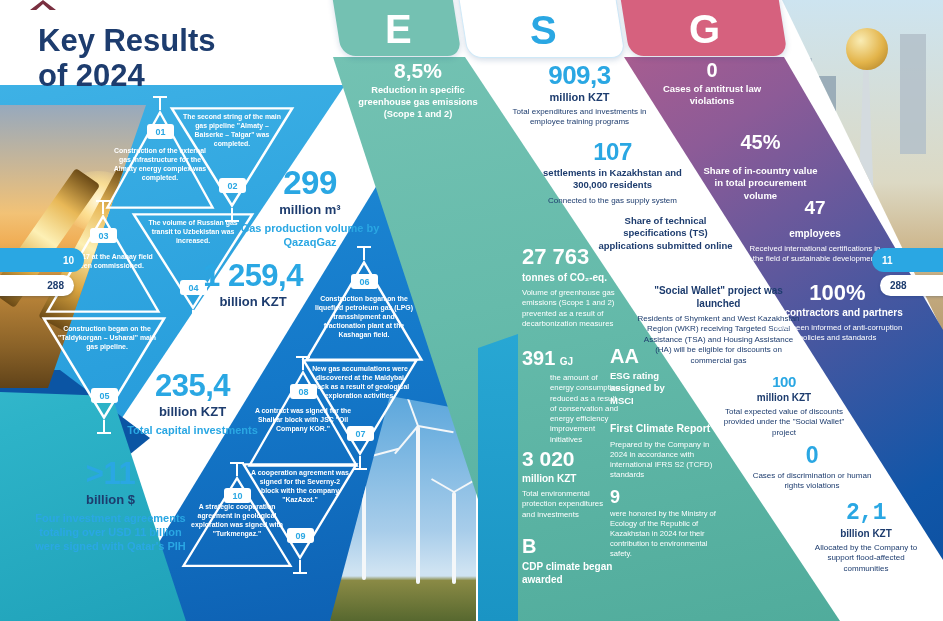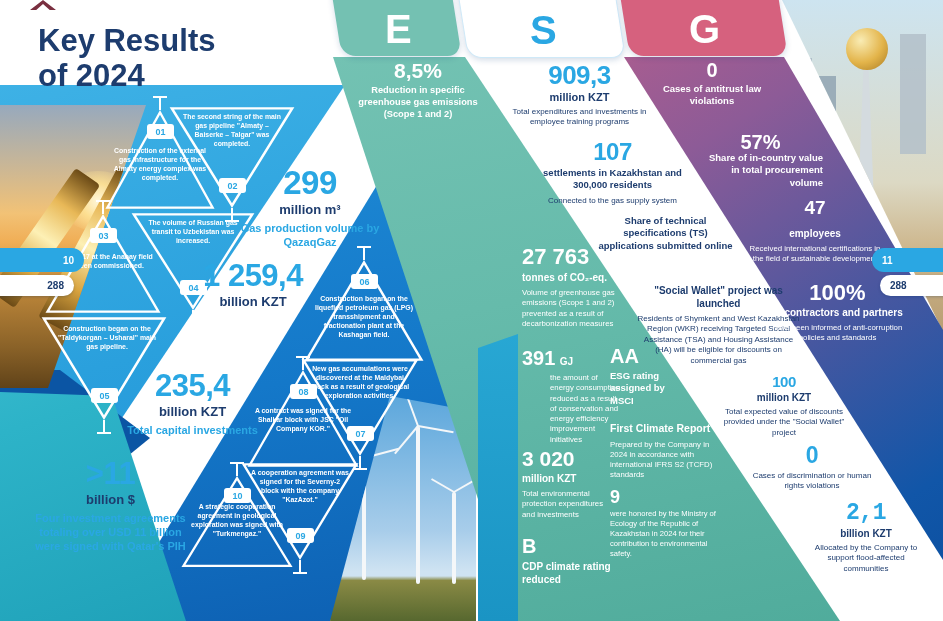--- a/index.html
+++ b/index.html
@@ -251,21 +251,21 @@
     <div class="wb" style="font-size:10.5px;">First Climate Report</div>
     <div class="wr" style="font-size:7.8px;margin-top:4px;">Prepared by the Company in 2024 in accordance with international IFRS S2 (TCFD) standards</div>
   </div>
   <div class="stat left-al" style="left:522px;top:448px;width:95px;">
     <div class="wv" style="font-size:21px;">3 020</div>
     <div class="wb" style="font-size:10px;margin-top:3px;">million KZT</div>
     <div class="wr" style="font-size:7.8px;margin-top:4px;">Total environmental protection expenditures and investments</div>
   </div>
   <div class="stat left-al" style="left:522px;top:536px;width:100px;">
     <div class="wv" style="font-size:20px;">B</div>
-    <div class="wb" style="font-size:10px;margin-top:4px;">CDP climate rating reduced</div>
+    <div class="wb" style="font-size:10px;margin-top:4px;">CDP climate began awarded</div>
   </div>
   <div class="stat left-al" style="left:610px;top:488px;width:118px;">
     <div class="wv" style="font-size:18px;">9</div>
     <div class="wr" style="font-size:7.6px;margin-top:3px;">were honored by the Ministry of Ecology of the Republic of Kazakhstan in 2024 for their contribution to environmental safety.</div>
   </div>
 
   <div class="stat" style="left:512px;top:62px;width:135px;">
     <div class="v" style="font-size:26px;">909,3</div>
     <div class="u" style="font-size:11px;">million KZT</div>
     <div class="capn">Total expenditures and investments in employee training programs</div>
@@ -295,22 +295,22 @@
     <div class="v" style="font-size:23px;font-family:Liberation Mono, monospace;">2,1</div>
     <div class="u" style="font-size:10px;">billion KZT</div>
     <div class="capn">Allocated by the Company to support flood-affected communities</div>
   </div>
 
   <div class="stat" style="left:652px;top:60px;width:120px;">
     <div class="wv" style="font-size:20px;">0</div>
     <div class="wb" style="font-size:9.5px;margin-top:3px;">Cases of antitrust law violations</div>
   </div>
   <div class="stat" style="left:698px;top:132px;width:125px;">
-    <div class="wv" style="font-size:20px;">57%</div>
-    <div class="wb" style="font-size:9.5px;margin-top:0;text-align:right;">Share of in-country value in total procurement volume</div>
+    <div class="wv" style="font-size:20px;">45%</div>
+    <div class="wb" style="font-size:9.5px;margin-top:13px;">Share of in-country value in total procurement volume</div>
   </div>
   <div class="stat" style="left:745px;top:198px;width:140px;">
     <div class="wv" style="font-size:19px;">47</div>
     <div class="wb" style="font-size:10px;margin-top:10px;">employees</div>
     <div class="wr" style="font-size:7.8px;margin-top:4px;">Received international certifications in the field of sustainable development</div>
   </div>
   <div class="stat" style="left:770px;top:282px;width:135px;">
     <div class="wv" style="font-size:22px;">100%</div>
     <div class="wb" style="font-size:10px;margin-top:2px;">of contractors and partners</div>
     <div class="wr" style="font-size:7.8px;margin-top:4px;">have been informed of anti-corruption policies and standards</div>

